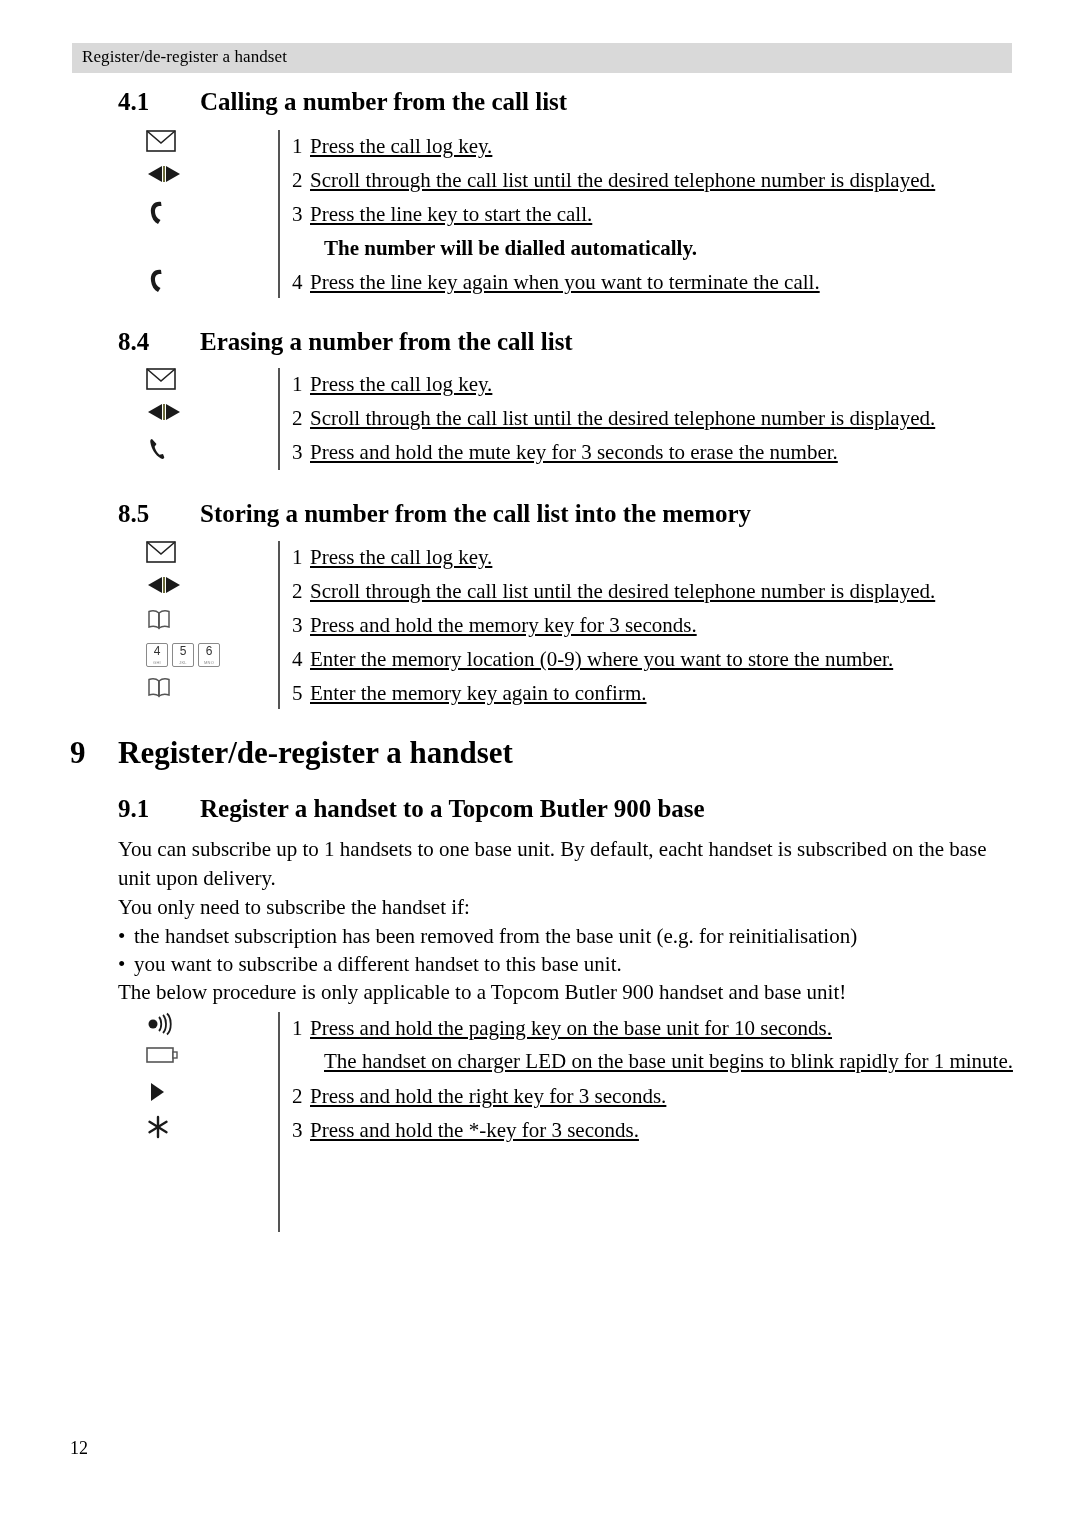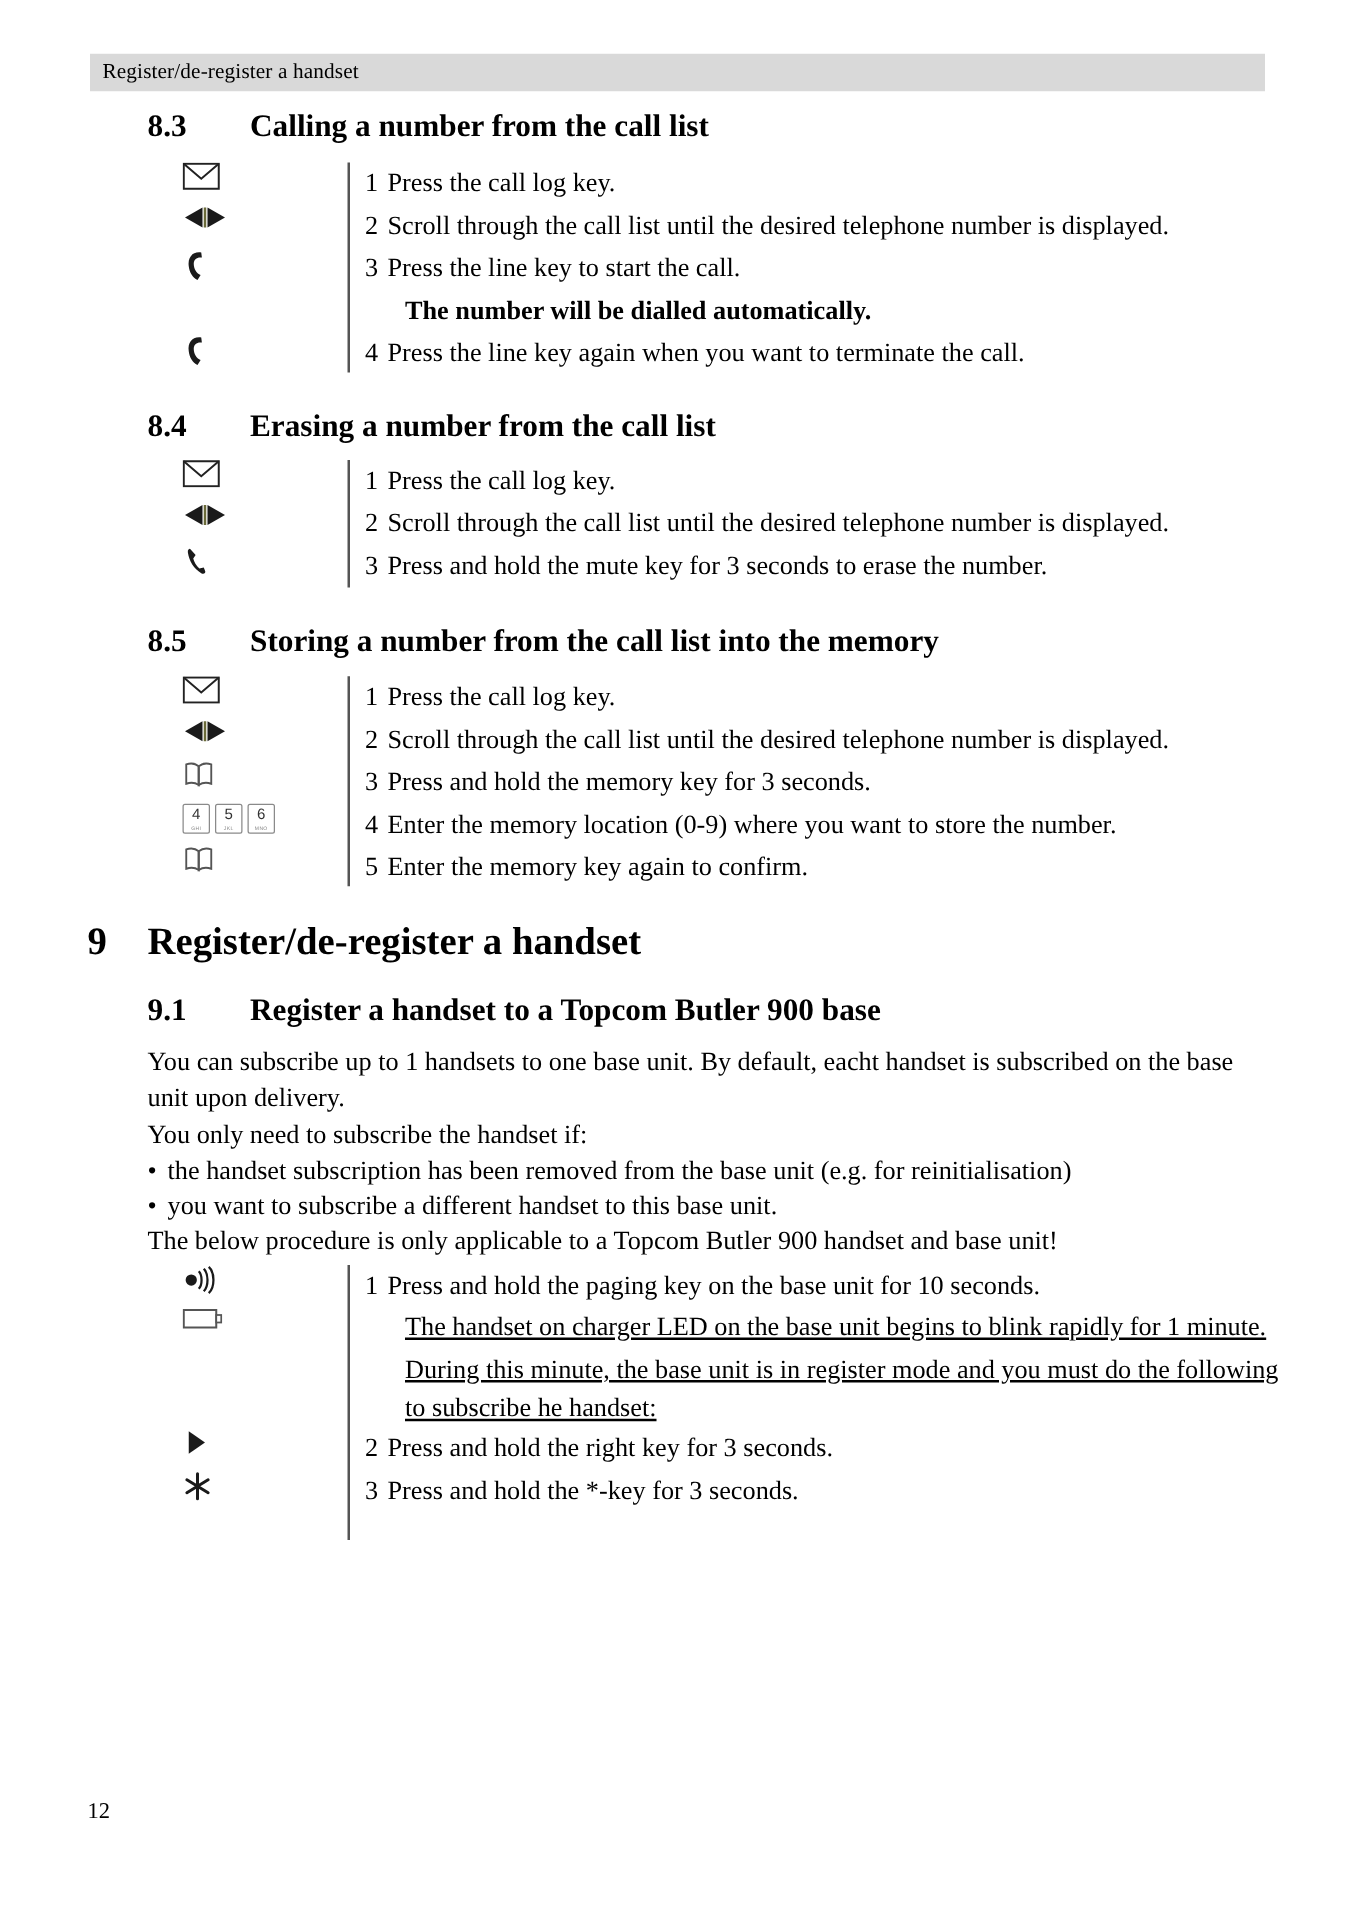--- a/index.html
+++ b/index.html
@@ -90,20 +90,21 @@
     flex: 0 0 32px;
     padding-left: 14px;
     box-sizing: border-box;
     font-size: 21px;
     line-height: 32px;
   }
   .step-text {
     font-size: 21px;
     line-height: 32px;
     white-space: nowrap;
+    text-decoration: underline;
   }
   .note-row .step-num { visibility: hidden; }
   .note-text {
     font-size: 21px;
     line-height: 32px;
     padding-left: 14px;
     white-space: nowrap;
     font-weight: bold;
   }
   .note-wrap {
@@ -189,21 +190,21 @@
 </head>
 <body>
 
 <div class="page">
 
   <div class="header-bar">
     <span class="header-text">Register/de-register a handset</span>
   </div>
 
   <div class="h2" style="left:118px; top:88px;">
-    <span class="num">8.3</span>
+    <span class="num">4.1</span>
     <span class="txt">Calling a number from the call list</span>
   </div>
 
   <div class="proc" style="top:130px;">
     <div class="rule" style="height:168px;"></div>
 
     <div class="proc-row">
       <span class="icon-cell">
         <svg class="ic ic-envelope" viewBox="0 0 30 22">
             <rect x="1" y="1" width="28" height="20" fill="#fff" stroke="#222" stroke-width="1.6"></rect>
@@ -414,25 +415,20 @@
       <span class="icon-cell">
         <svg class="ic ic-battery" viewBox="0 0 32 18">
             <rect x="1" y="2" width="26" height="14" fill="#fff" stroke="#555" stroke-width="1.6"></rect>
             <rect x="27" y="6" width="4" height="6" fill="#fff" stroke="#555" stroke-width="1.4"></rect>
           </svg>
       </span>
       <span class="step-num"></span>
       <span class="note-wrap">The handset on charger LED on the base unit begins to blink rapidly for 1 minute.</span>
     </div>
 
-    <div class="proc-row note-row">
-      <span class="icon-cell"></span>
-      <span class="step-num"></span>
-      <span class="note-wrap">During this minute, the base unit is in register mode and you must do the following to subscribe he handset:</span>
-    </div>
 
     <div class="proc-row">
       <span class="icon-cell">
         <svg class="ic ic-right" viewBox="0 0 20 24">
             <polygon points="5,3 5,21 18,12" fill="#1a1a1a"></polygon>
           </svg>
       </span>
       <span class="step-num">2</span>
       <span class="step-text">Press and hold the right key for 3 seconds.</span>
     </div>

